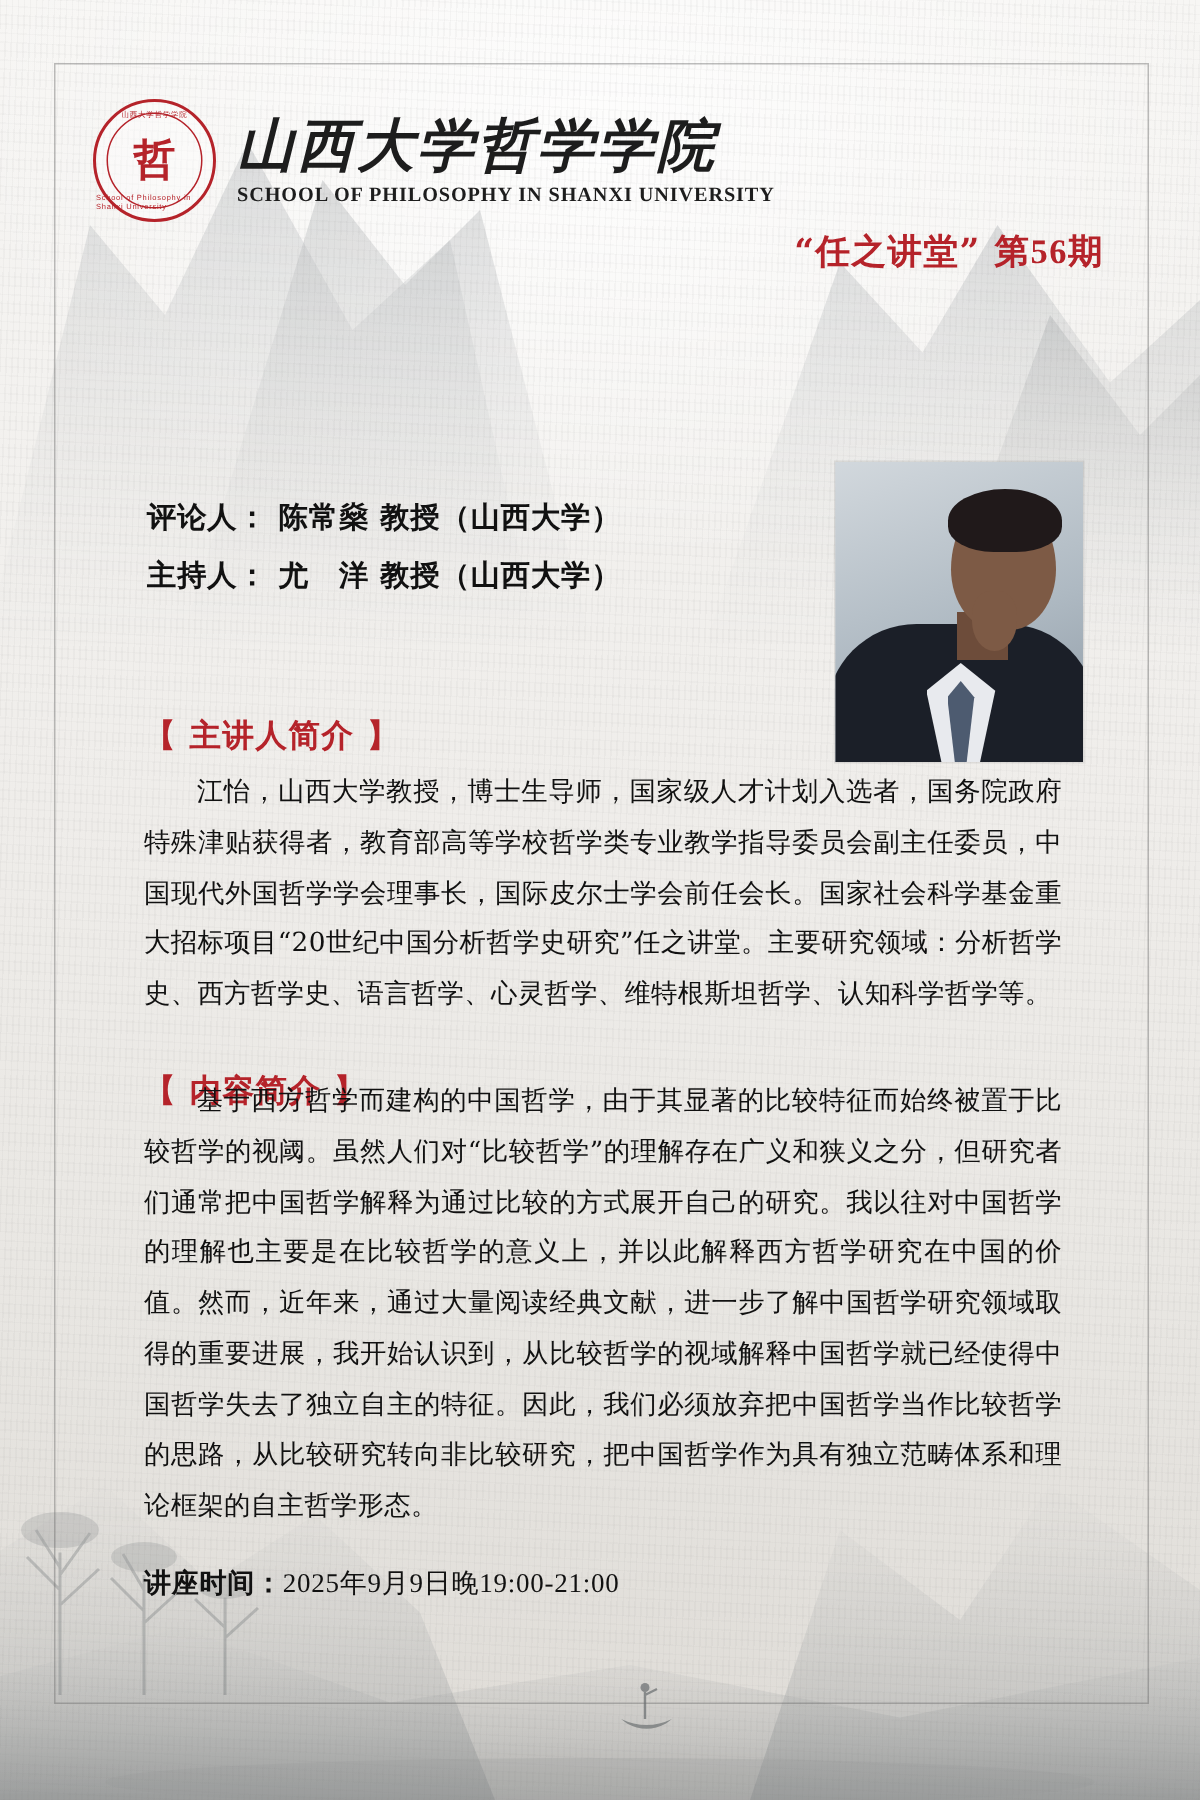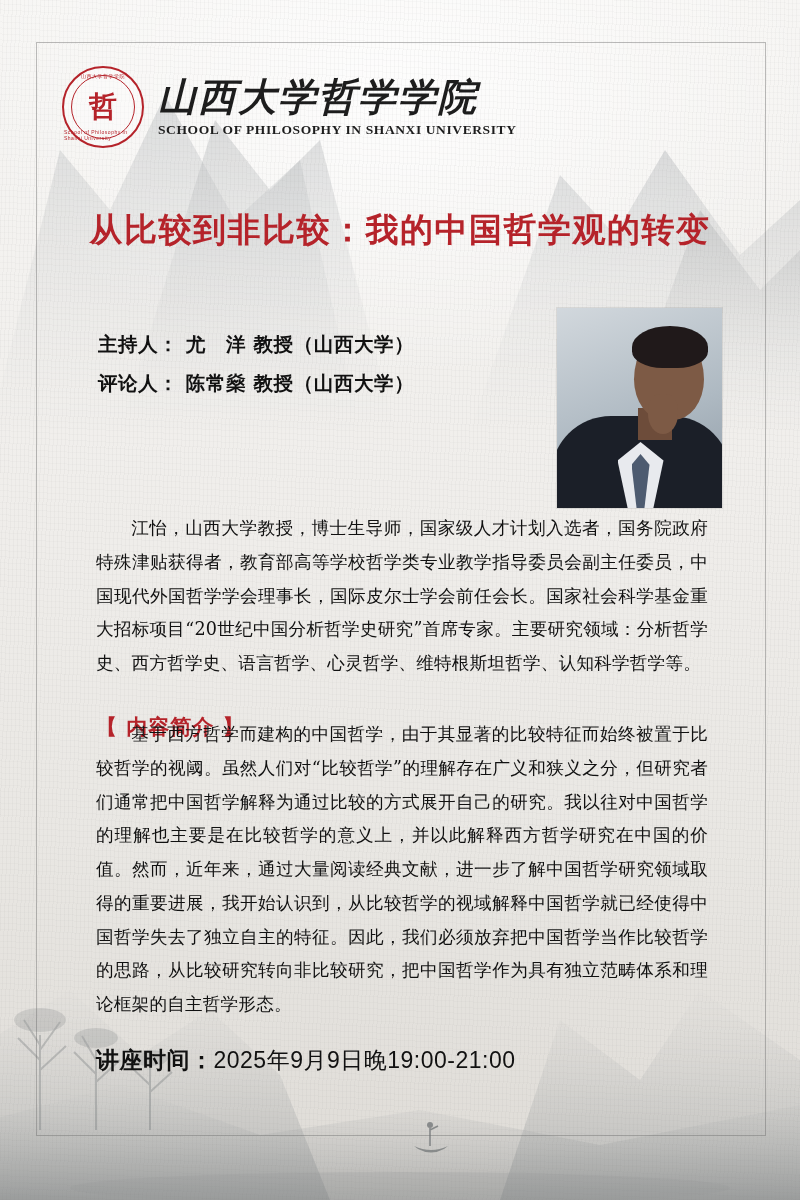--- a/index.html
+++ b/index.html
@@ -250,22 +250,22 @@
     text-align: justify;
     letter-spacing: 0.2px;
   }
   .body-text p { margin: 0; text-indent: 2em; }
   .bio { top: 512px; }
   .intro { top: 718px; }
 
   .footer {
     position: absolute;
     left: 96px;
-    font-family: Liberation Sans, sans-serif;
-    font-size: 23px;
+    font-family: Liberation Serif, serif;
+    font-size: 18px;
     color: #111;
     letter-spacing: 0.5px;
     line-height: 1.95;
   }
   .footer-1 { top: 1038px; }
   .footer-2 { top: 1078px; }
   .footer .lbl { font-weight: bold; }
 
   .boat {
     position: absolute;
@@ -342,41 +342,45 @@
         <div class="seal-char">哲</div>
       </div>
       <div class="seal-ring-text ring-bottom">School of Philosophy in Shanxi University</div>
     </div>
     <div class="brand">
       <div class="brand-cn">山西大学哲学学院</div>
       <div class="brand-en">SCHOOL OF PHILOSOPHY IN SHANXI UNIVERSITY</div>
     </div>
   </div>
 
-
-  <div class="title">从比较到非比较：我的中国哲学观的转变</div>
+  <div class="series">
+    <span>“任之讲堂”</span>
+    <span class="num">第56期</span>
+  </div>
+
 
   <div class="people">
+    <div>评论人： 陈常燊 教授（山西大学）</div>
     <div>主持人： 尤　洋 教授（山西大学）</div>
-    <div>评论人： 陈常燊 教授（山西大学）</div>
   </div>
 
   <div class="portrait">
     <div class="bg"></div>
     <div class="body"></div>
     <div class="shirt"></div>
     <div class="tie"></div>
     <div class="neck"></div>
     <div class="head"></div>
     <div class="hair"></div>
     <div class="hand"></div>
   </div>
 
+  <div class="sec-head sec-head-1">【 主讲人简介 】</div>
   <div class="body-text bio">
-    <p>江怡，山西大学教授，博士生导师，国家级人才计划入选者，国务院政府特殊津贴获得者，教育部高等学校哲学类专业教学指导委员会副主任委员，中国现代外国哲学学会理事长，国际皮尔士学会前任会长。国家社会科学基金重大招标项目“20世纪中国分析哲学史研究”首席专家。主要研究领域：分析哲学史、西方哲学史、语言哲学、心灵哲学、维特根斯坦哲学、认知科学哲学等。</p>
+    <p>江怡，山西大学教授，博士生导师，国家级人才计划入选者，国务院政府特殊津贴获得者，教育部高等学校哲学类专业教学指导委员会副主任委员，中国现代外国哲学学会理事长，国际皮尔士学会前任会长。国家社会科学基金重大招标项目“20世纪中国分析哲学史研究”任之讲堂。主要研究领域：分析哲学史、西方哲学史、语言哲学、心灵哲学、维特根斯坦哲学、认知科学哲学等。</p>
   </div>
 
   <div class="sec-head sec-head-2">【 内容简介 】</div>
   <div class="body-text intro">
     <p>基于西方哲学而建构的中国哲学，由于其显著的比较特征而始终被置于比较哲学的视阈。虽然人们对“比较哲学”的理解存在广义和狭义之分，但研究者们通常把中国哲学解释为通过比较的方式展开自己的研究。我以往对中国哲学的理解也主要是在比较哲学的意义上，并以此解释西方哲学研究在中国的价值。然而，近年来，通过大量阅读经典文献，进一步了解中国哲学研究领域取得的重要进展，我开始认识到，从比较哲学的视域解释中国哲学就已经使得中国哲学失去了独立自主的特征。因此，我们必须放弃把中国哲学当作比较哲学的思路，从比较研究转向非比较研究，把中国哲学作为具有独立范畴体系和理论框架的自主哲学形态。</p>
   </div>
 
   <div class="footer footer-1">
     <span class="lbl">讲座时间：</span><span>2025年9月9日晚19:00-21:00</span>
   </div>

